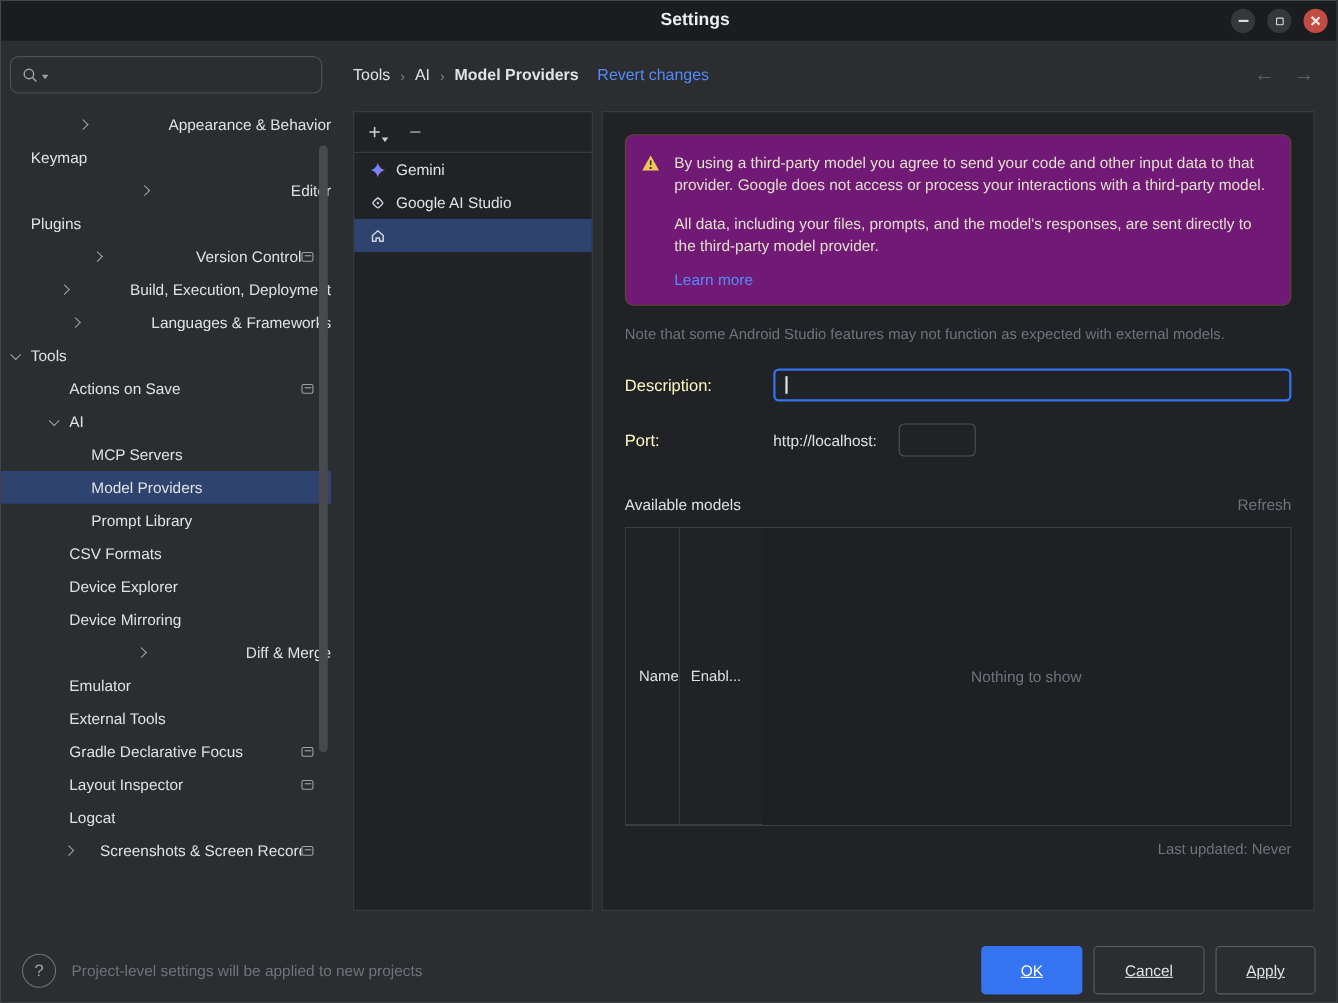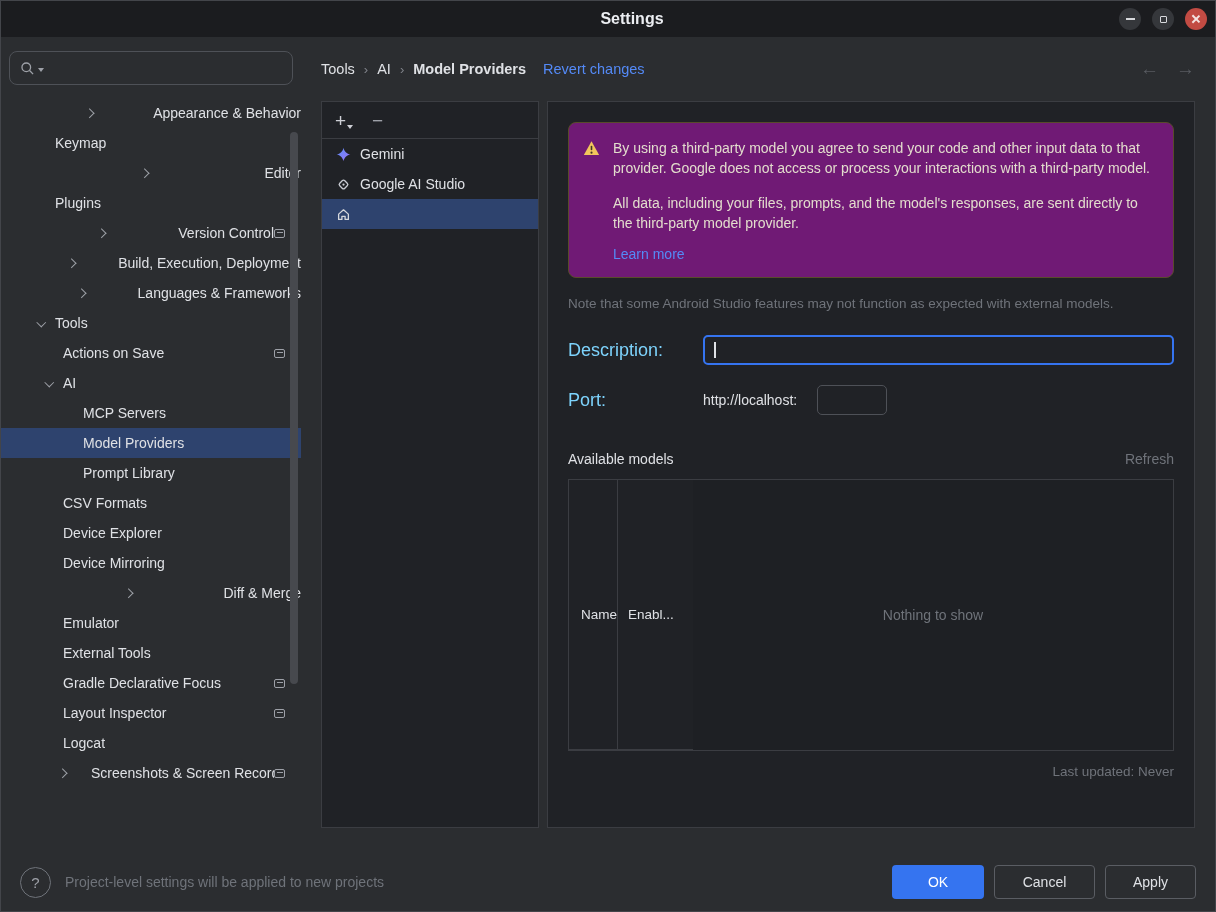--- a/index.html
+++ b/index.html
@@ -22,21 +22,21 @@
 
   
   .content { flex: 1; display: flex; min-height: 0; }
 
   
   .sidebar { flex: 0 0 300px; width: 300px; position: relative; padding-top: 14px; overflow: hidden; }
   .search-box { margin: 0 8px 13px 8px; height: 34px; border: 1px solid #4e5157; border-radius: 8px; display: flex; align-items: center; padding: 0 10px; gap: 3px; cursor: text; }
   .search-box svg { display: block; }
   .search-caret { width: 0; height: 0; border-left: 3.5px solid transparent; border-right: 3.5px solid transparent; border-top: 4px solid #9ea1a8; margin-top: 3px; }
   .tree-item { display: flex; align-items: center; height: 30px; font-size: 14px; color: #dfe1e5; cursor: pointer; }
-  .lvl0 { padding-left: 34px; } .lvl1 { padding-left: 42px; } .lvl2 { padding-left: 62px; }
+  .lvl0 { padding-left: 7px; } .lvl1 { padding-left: 42px; } .lvl2 { padding-left: 62px; }
   .chev { flex: 0 0 12px; width: 12px; height: 12px; margin-right: 8px; display: flex; align-items: center; justify-content: center; }
   .chev::before { content: ""; display: block; width: 5.5px; height: 5.5px; border-right: 1.5px solid #9ea1a8; border-bottom: 1.5px solid #9ea1a8; }
   .chev.right::before { transform: rotate(-45deg); margin-left: -2px; }
   .chev.down::before { transform: rotate(45deg); margin-top: -2px; }
   .chev.none::before { display: none; }
   .tree-item .lbl { white-space: nowrap; overflow: hidden; min-width: 0; flex: 0 1 auto; }
   .tree-item.sel { background: #2e436e; }
   .badge { flex: 0 0 11px; margin-left: auto; margin-right: 16px; width: 11px; height: 9px; border: 1.2px solid #9ea1a8; border-radius: 2px; position: relative; }
   .badge::after { content: ""; position: absolute; left: 1.5px; right: 1.5px; top: 2.6px; height: 1.2px; background: #9ea1a8; }
   .sb-scroll { position: absolute; right: 3px; top: 95px; width: 8px; height: 552px; background: #47494e; border-radius: 4px; }
@@ -68,42 +68,42 @@
   .main { flex: 1; min-width: 0; padding: 20px; display: flex; flex-direction: column; overflow: hidden; }
   .warn { background: #701a75; border: 1px solid #594b2b; border-radius: 8px; padding: 15px 16px 13px 14px; display: flex; gap: 13px; color: #e3ddcd; font-size: 14px; line-height: 1.45; }
   .warn-icon { flex: 0 0 17px; margin-top: 2px; }
   .warn p { margin: 0 0 14px 0; max-width: 570px; }
   .warn p.second { margin-bottom: 11px; }
   .learn { color: #548af7; cursor: pointer; display: inline-block; }
   .note { margin-top: 18px; color: #6f737a; font-size: 13.5px; }
   .frow { display: flex; align-items: center; }
   .frow.desc { margin-top: 24px; }
   .frow.port { margin-top: 20px; }
-  .flabel { flex: 0 0 135px; width: 135px; font-size: 18px; color: #7dd3fc; }
+  .flabel { flex: 0 0 135px; width: 135px; font-size: 15px; color: #fef9c3; }
   .desc-input { flex: 1; height: 30px; border: 2px solid #3574f0; border-radius: 5px; background: transparent; display: flex; align-items: center; padding: 0 9px; cursor: text; }
   .caret { width: 1.5px; height: 16px; background: #dfe1e5; animation: blink 1.1s steps(1) infinite; }
   @keyframes blink { 50% { opacity: 0; } }
   .port-prefix { font-size: 14px; color: #dfe1e5; }
   .port-input { width: 70px; height: 30px; border: 1px solid #4e5157; border-radius: 5px; background: transparent; margin-left: 20px; cursor: text; }
   .models-row { display: flex; align-items: center; justify-content: space-between; margin-top: 36px; }
   .models-label { font-size: 14px; color: #dfe1e5; }
   .refresh { font-size: 14px; color: #6f737a; cursor: default; }
   .mtable { margin-top: 12px; border: 1px solid #3b3d42; height: 272px; flex: 0 0 272px; display: flex; flex-direction: row; background: #1e2024; }
   .thead { flex: 0 0 32px; display: flex; align-items: stretch; border-bottom: 1px solid #3b3d42; background: #202226; }
   .th-name { flex: 1; display: flex; align-items: center; padding-left: 12px; font-size: 13.5px; color: #dfe1e5; }
   .th-enabled { flex: 0 0 76px; width: 76px; display: flex; align-items: center; padding-left: 10px; border-left: 1px solid #3b3d42; font-size: 13.5px; color: #dfe1e5; }
   .tbody { flex: 1; display: flex; align-items: center; justify-content: center; color: #6f737a; font-size: 14px; }
   .last-updated { margin-top: 13px; text-align: right; color: #6f737a; font-size: 13.5px; }
 
   
   .footer { flex: 0 0 58px; display: flex; align-items: center; padding: 0 19px; gap: 10px; }
   .help { flex: 0 0 31px; width: 31px; height: 31px; border-radius: 50%; border: 1.7px solid #6f737a; color: #9ea1a8; display: flex; align-items: center; justify-content: center; font-size: 15px; cursor: pointer; }
   .fnote { color: #6f737a; font-size: 14px; margin-left: 4px; }
   .spacer { flex: 1; }
-  .btn { height: 34px; border-radius: 4px; font-size: 14px; display: flex; align-items: center; justify-content: center; cursor: pointer; }
+  .btn { height: 44px; border-radius: 4px; font-size: 14px; display: flex; align-items: center; justify-content: center; cursor: pointer; text-decoration: underline; }
   .btn.ok { width: 92px; background: #3574f0; color: #ffffff; }
   .btn.ghost { border: 1px solid #5a5d63; color: #dfe1e5; background: transparent; }
   .btn.cancel { width: 101px; }
   .btn.apply { width: 91px; }
 </style>
 </head>
 <body>
 
 <div class="window">
 

